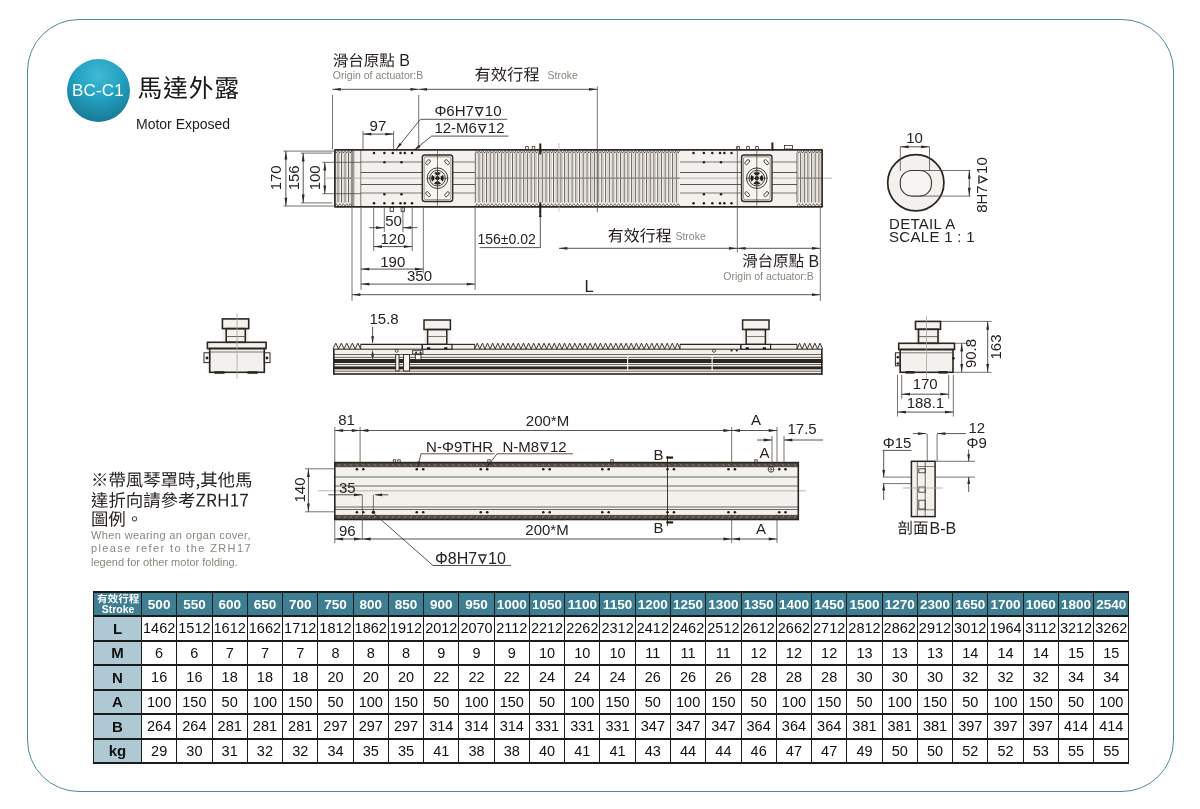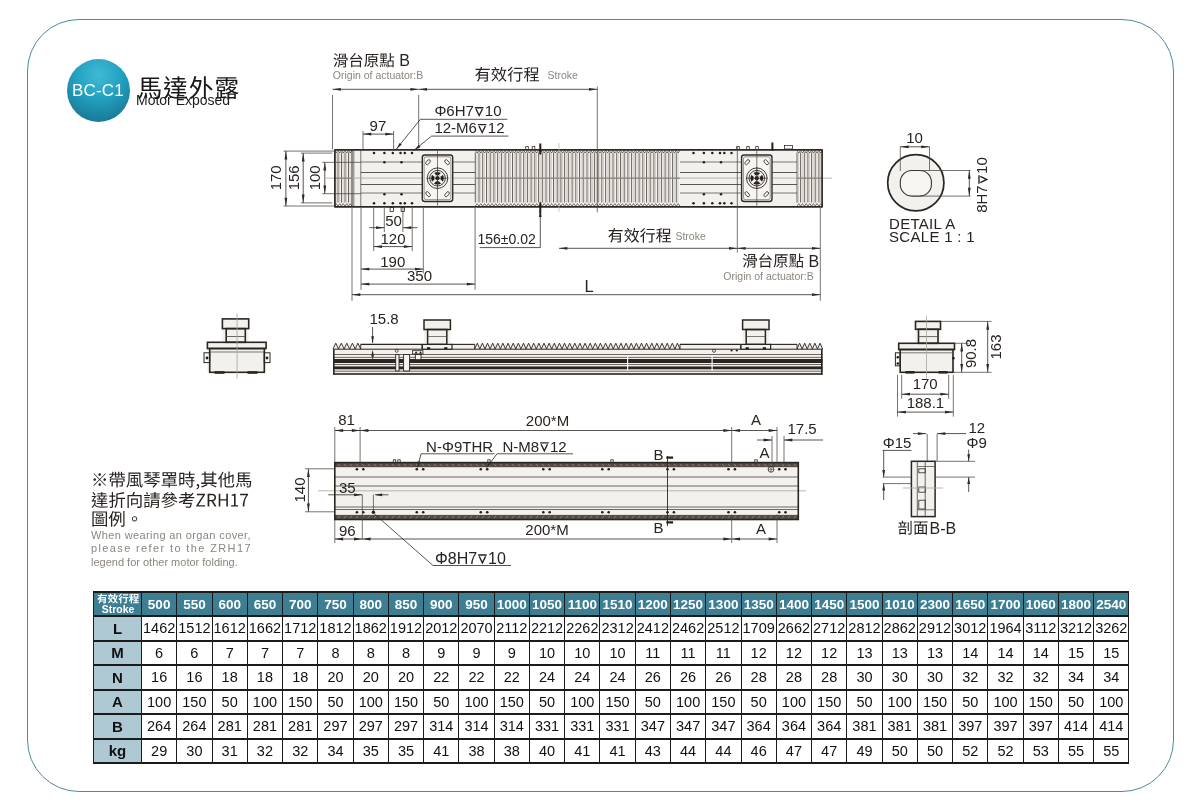--- a/index.html
+++ b/index.html
@@ -1,18 +1,18 @@
 <!DOCTYPE html>
 <html><head><meta charset="utf-8"><style>
 *{margin:0;padding:0;box-sizing:border-box}
 body{width:1200px;height:809px;background:#fff;font-family:"Liberation Sans",sans-serif;position:relative;overflow:hidden}
 #frame{position:absolute;left:26.5px;top:19px;width:1147px;height:772.5px;border:1.4px solid #4a8ba0;border-radius:52px}
 #badge{position:absolute;left:66.5px;top:59px;width:63px;height:63px;border-radius:50%;background:radial-gradient(circle at 50% 26%,#41b9d3 0%,#23a2c2 40%,#1a7e9b 78%,#15718c 100%)}
 #badge span{position:absolute;left:0;top:21.5px;width:100%;text-align:center;color:#fff;font-weight:normal;font-size:17px;letter-spacing:.2px}
-#mex{position:absolute;left:136px;top:92px;font-size:14px;color:#1c1c1c}
+#mex{position:absolute;left:136px;top:116px;font-size:14px;color:#1c1c1c}
 #t{position:absolute;left:93px;top:591px;border-collapse:collapse;table-layout:fixed;width:1036px}
 #t td,#t th{border:1.4px solid #1b1b1b;border-top-width:2px;border-bottom-width:2px;text-align:center;padding:0;overflow:hidden}
 #t tr{height:24.5px}
 #t tr.hr{height:22.4px}
 #t th{background:#3e7e93;color:#fff;font-size:13.5px;font-weight:bold}
 #t th.h0{padding:0}
 #t td{font-size:14.5px;color:#111;background:#fff}
 #t td.lab{background:#aec9d4;font-weight:bold;font-size:15px;color:#101010}
 </style></head><body>
 <div id="frame"></div>
@@ -863,29 +863,29 @@
         <th>650</th>
         <th>700</th>
         <th>750</th>
         <th>800</th>
         <th>850</th>
         <th>900</th>
         <th>950</th>
         <th>1000</th>
         <th>1050</th>
         <th>1100</th>
-        <th>1510</th>
+        <th>1150</th>
         <th>1200</th>
         <th>1250</th>
         <th>1300</th>
         <th>1350</th>
         <th>1400</th>
         <th>1450</th>
         <th>1500</th>
-        <th>1010</th>
+        <th>1270</th>
         <th>2300</th>
         <th>1650</th>
         <th>1700</th>
         <th>1060</th>
         <th>1800</th>
         <th>2540</th>
       </tr>
       <tr>
         <td class="lab">L</td>
         <td>1462</td>
@@ -898,21 +898,21 @@
         <td>1912</td>
         <td>2012</td>
         <td>2070</td>
         <td>2112</td>
         <td>2212</td>
         <td>2262</td>
         <td>2312</td>
         <td>2412</td>
         <td>2462</td>
         <td>2512</td>
-        <td>1709</td>
+        <td>2612</td>
         <td>2662</td>
         <td>2712</td>
         <td>2812</td>
         <td>2862</td>
         <td>2912</td>
         <td>3012</td>
         <td>1964</td>
         <td>3112</td>
         <td>3212</td>
         <td>3262</td>

